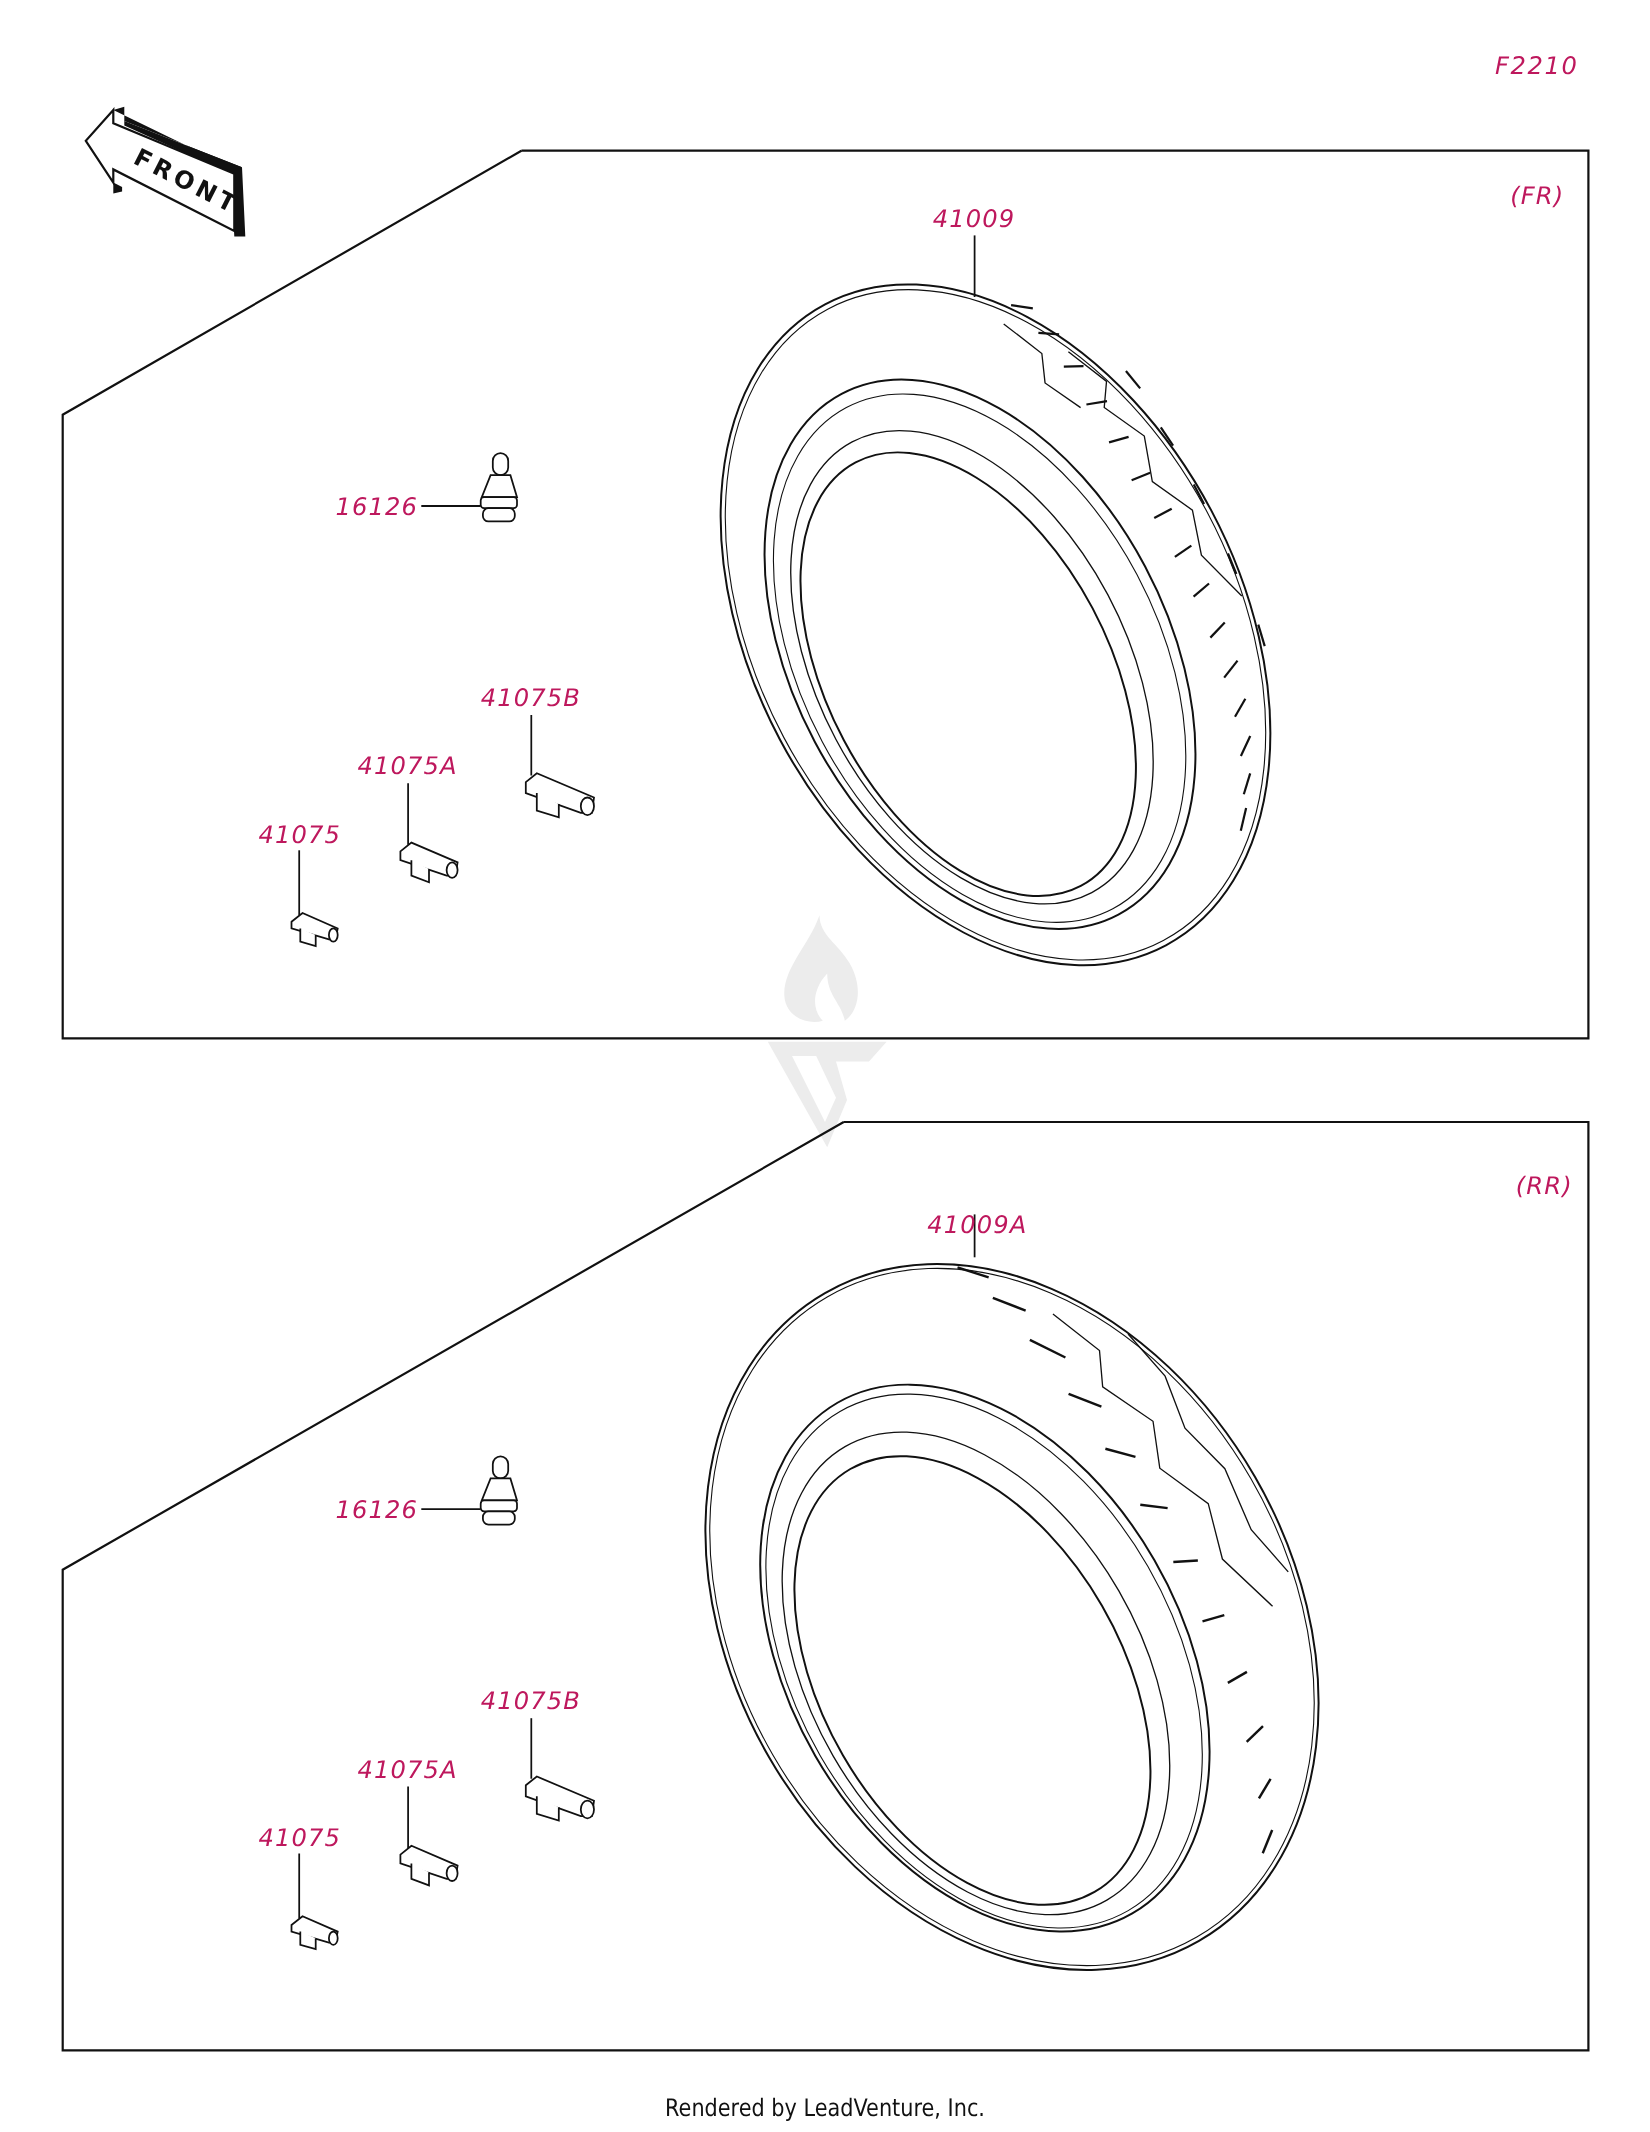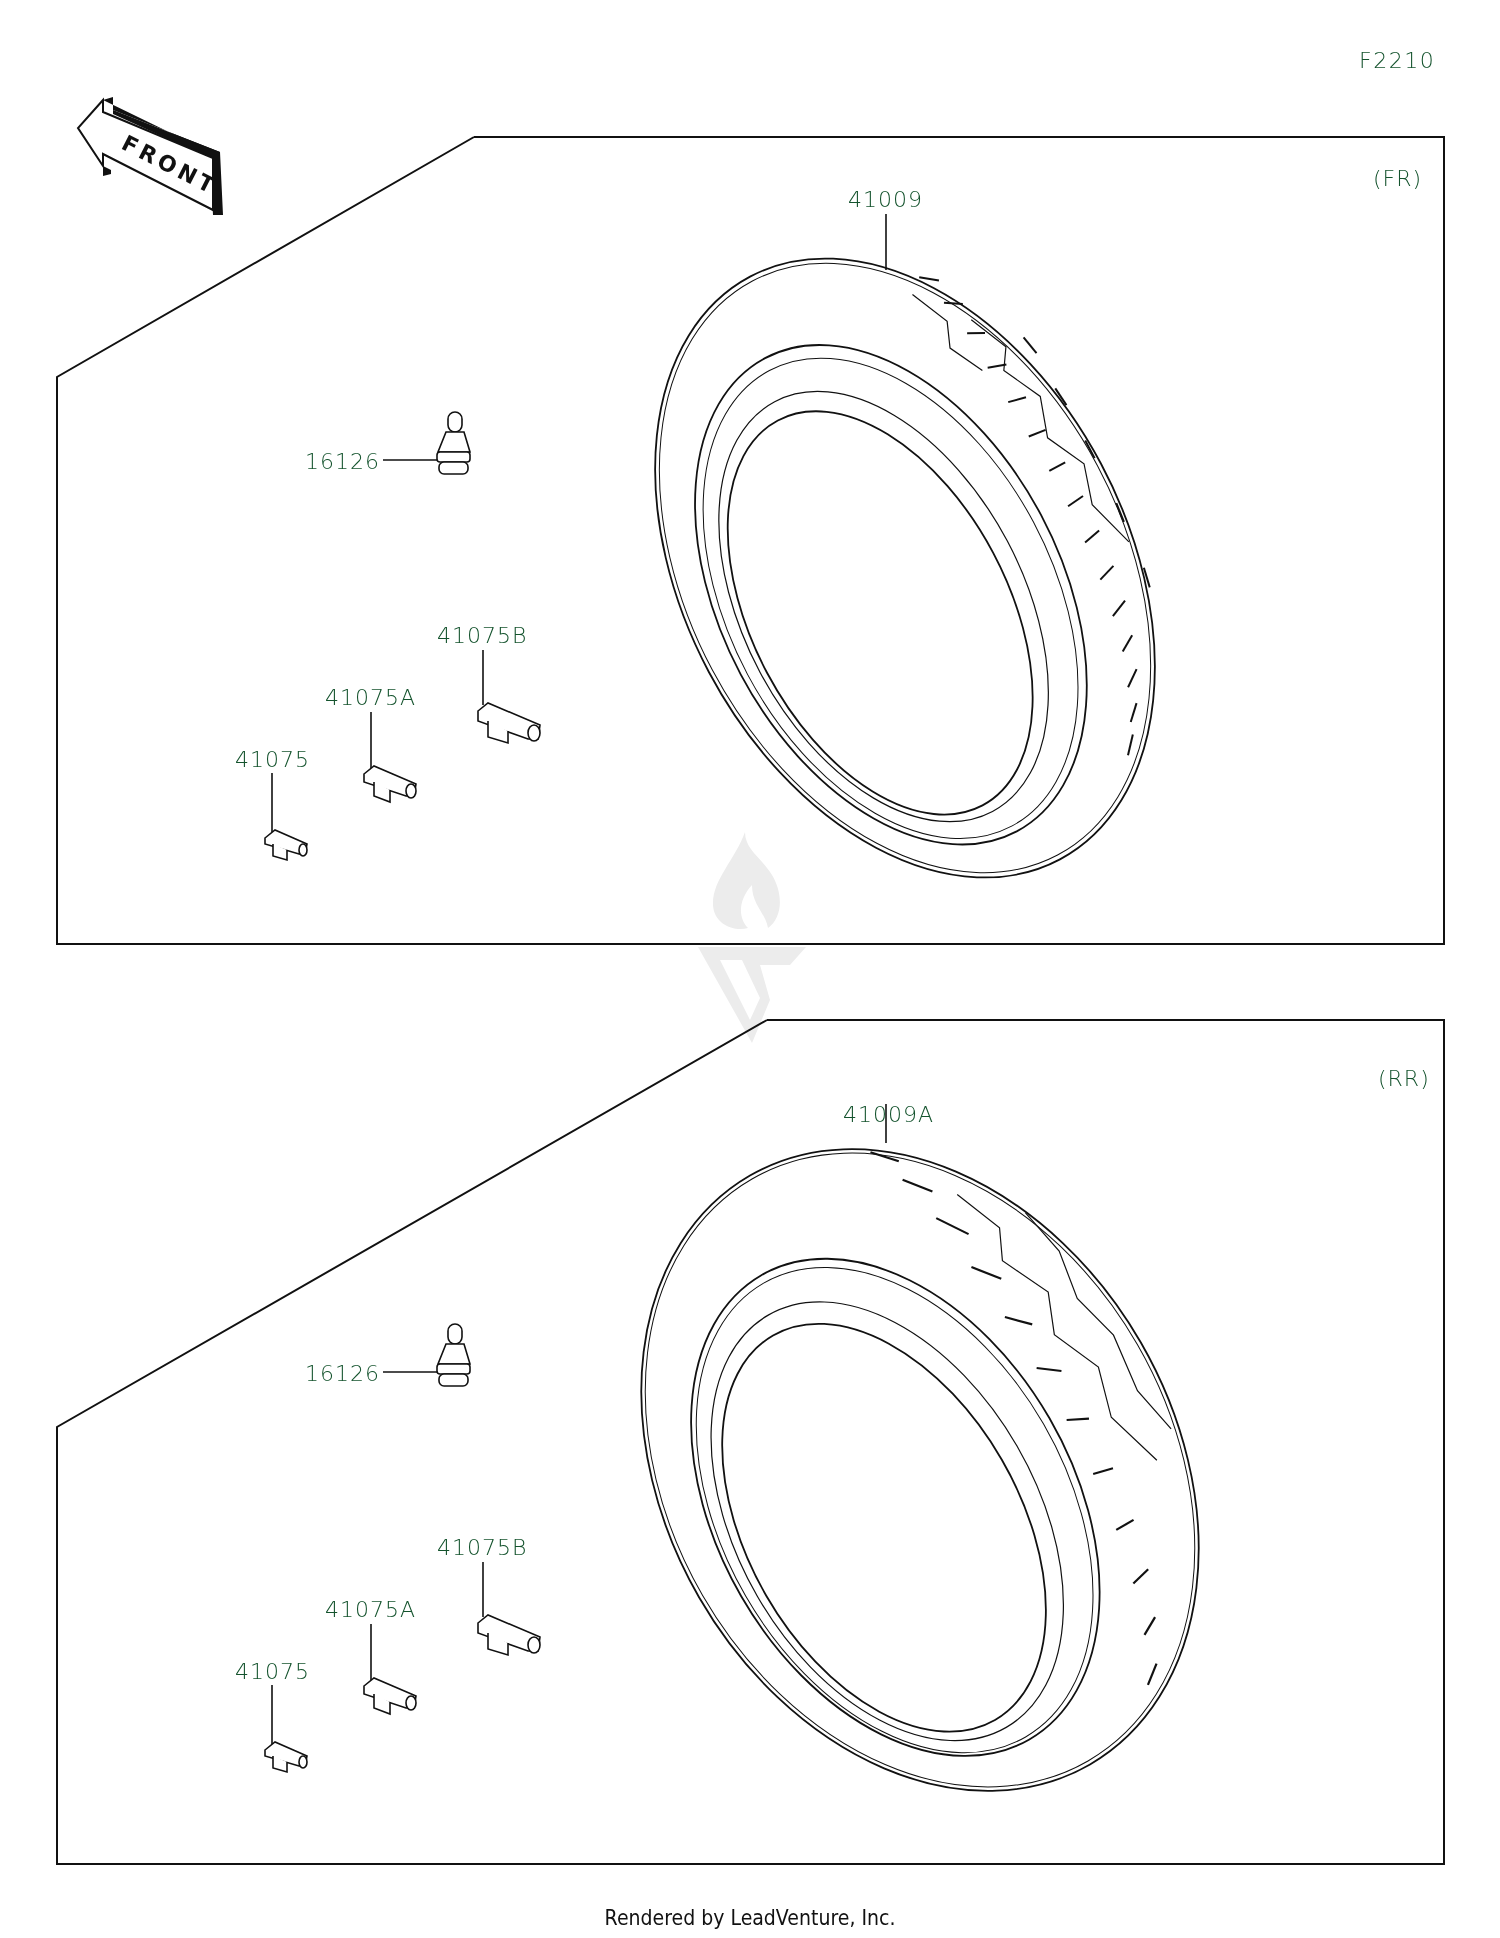--- a/index.html
+++ b/index.html
@@ -1,21 +1,21 @@
 <!DOCTYPE html>
 <html><head>
 <meta charset="utf-8">
 <style>
   html, body { margin: 0; padding: 0; background: #ffffff; }
   body { width: 1500px; height: 1938px; position: relative; overflow: hidden;
          font-family: "DejaVu Sans", sans-serif; color: #000; }
   .abs { position: absolute; }
   .diagram-svg { position: absolute; left: 0; top: 0; }
   .label { position: absolute; font-family: "DejaVu Sans", sans-serif; font-size: 22px;
-           font-weight: 300; letter-spacing: 1px; color: #14532d; white-space: nowrap; line-height: 1; }
+           font-weight: 300; letter-spacing: 1px; color: #be185d; white-space: nowrap; line-height: 1; font-style: italic; }
   .part-label { cursor: pointer; }
   .fig-id { font-size: 22px; letter-spacing: 1.5px; }
   .footer { position: absolute; left: 0; width: 1500px; top: 1905px; text-align: center;
             font-family: "DejaVu Sans", sans-serif; font-size: 22px; color: #111; transform: scaleX(0.86); }
   .wm-text { position: absolute; font-family: "DejaVu Sans", sans-serif; font-size: 46px; font-weight: bold;
              color: #ececec; letter-spacing: 18px; white-space: nowrap; }
   .hotspot { position: absolute; cursor: pointer; }
 </style>
 </head>
 <body>

